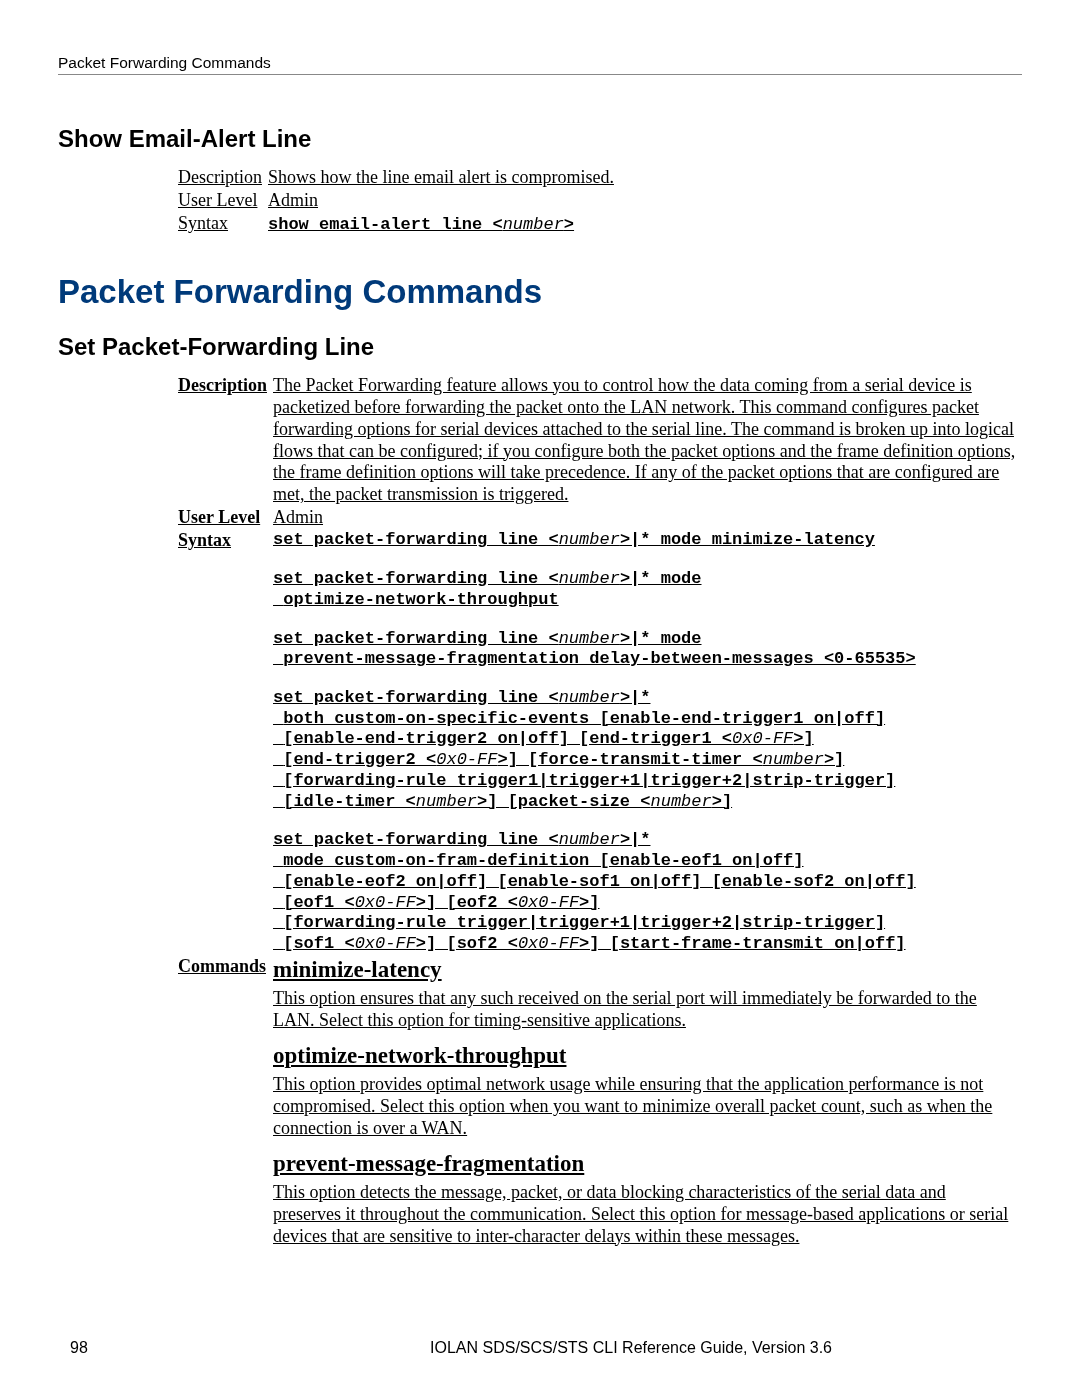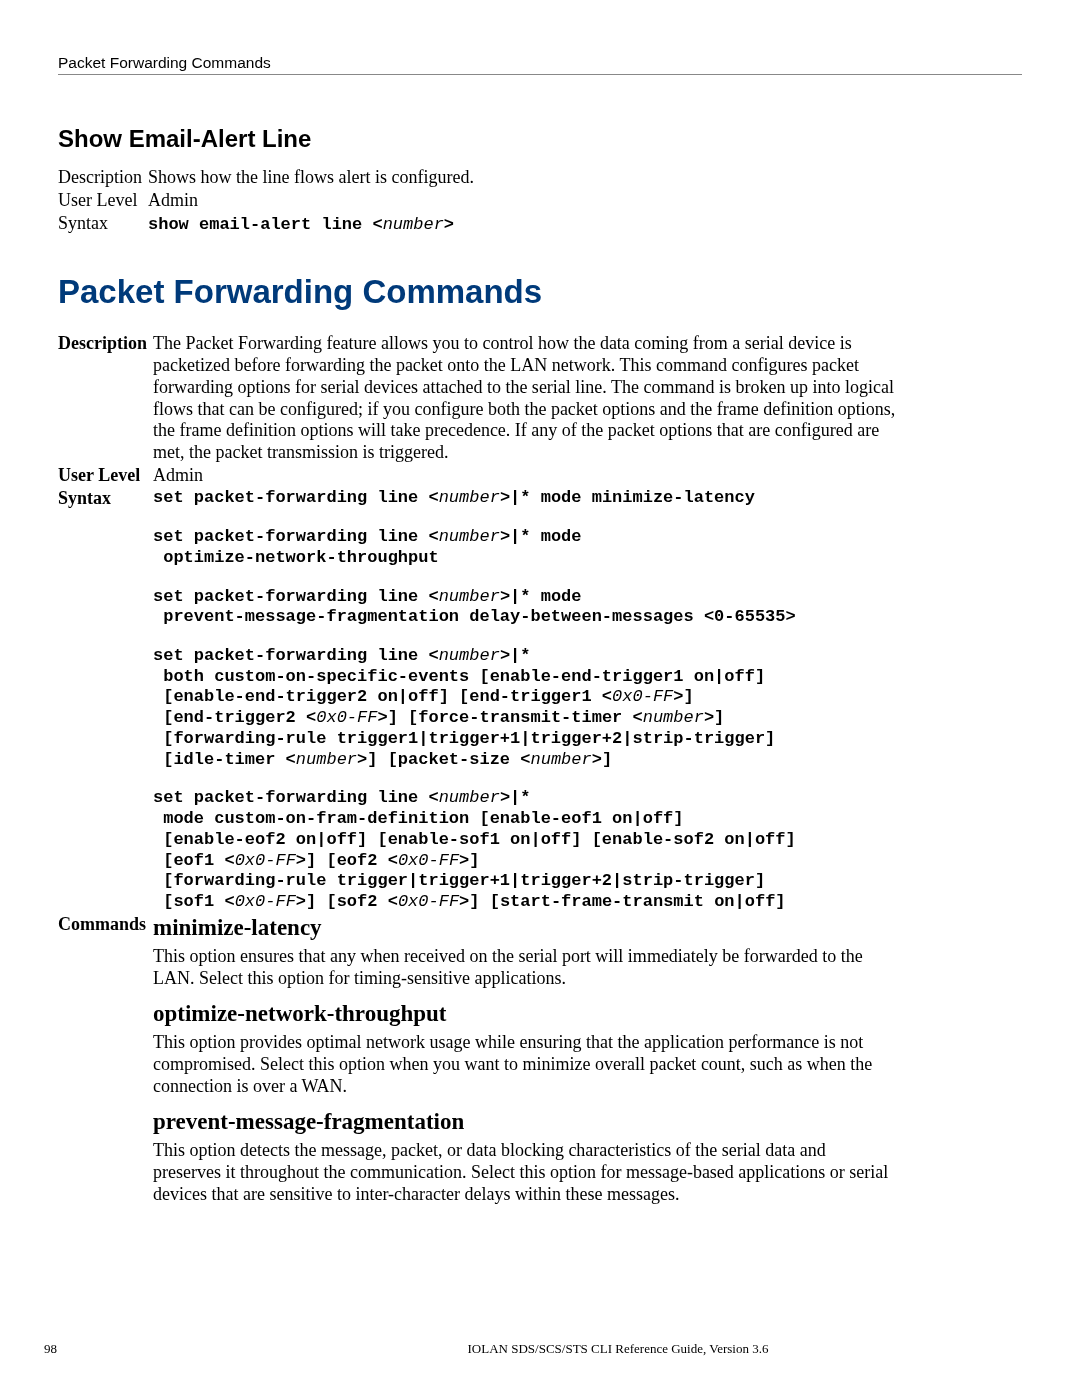--- a/index.html
+++ b/index.html
@@ -37,21 +37,23 @@
   }
   .h1 {
     font-family: Arial, Helvetica, sans-serif;
     font-weight: bold;
     font-size: 33px;
     color: #003a7a;
     margin: 36px 0 22px 0;
   }
   .field-table {
     border-collapse: collapse;
+    margin-left: 120px;
     width: calc(100% - 120px);
+    text-decoration: underline;
   }
   .field-table td {
     vertical-align: top;
     padding: 0 6px 1px 0;
     font-size: 18px;
     line-height: 1.22;
   }
   .field-table td.label {
     width: 84px;
     white-space: nowrap;
@@ -85,24 +87,24 @@
   }
   .opt-desc {
     font-size: 18px;
     line-height: 1.22;
     margin-top: 4px;
     margin-bottom: 4px;
   }
   .footer {
     position: absolute;
     bottom: 40px;
-    left: 44px;
+    left: 70px;
     right: 58px;
-    font-family: Liberation Serif, serif;
-    font-size: 13px;
+    font-family: Liberation Sans, sans-serif;
+    font-size: 16px;
     display: flex;
     justify-content: flex-start;
   }
   .footer .pg { width: 170px; }
   .footer .title { flex: 1; text-align: center; }
   .blank-row { height: 18px; }
 </style>
 </head>
 <body>
 
@@ -110,36 +112,37 @@
 
   <div class="running-head">Packet Forwarding Commands</div>
   <hr class="rule">
 
   <div class="h2">Show Email-Alert Line</div>
 
   <table class="field-table">
     <tbody>
         <tr>
       <td class="label">Description</td>
-      <td>Shows how the line flows alert is configured.</td>
+      <td>Shows how the line email alert is compromised.</td>
     </tr>
     <tr>
       <td class="label">User Level</td>
       <td>Admin</td>
     </tr>
     <tr>
       <td class="label">Syntax</td>
       <td><span class="code"><span>show email-alert line &lt;</span><span class="param">number</span><span>&gt;</span></span></td>
     </tr>
   </tbody>
     </table>
 
   <div class="h1">Packet Forwarding Commands</div>
 
   <div class="pf">
+    <div class="h2">Set Packet-Forwarding Line</div>
 
     <table class="field-table">
       <tbody>
           <tr>
         <td class="label bold">Description</td>
         <td>The Packet Forwarding feature allows you to control how the data coming from a serial device is packetized before forwarding the packet onto the LAN network. This command configures packet forwarding options for serial devices attached to the serial line. The command is broken up into logical flows that can be configured; if you configure both the packet options and the frame definition options, the frame definition options will take precedence. If any of the packet options that are configured are met, the packet transmission is triggered.</td>
       </tr>
       <tr>
         <td class="label bold">User Level</td>
         <td>Admin</td>
@@ -167,21 +170,21 @@
 <span> [enable-eof2 on|off] [enable-sof1 on|off] [enable-sof2 on|off]</span>
 <span> [eof1 &lt;</span><span class="param">0x0-FF</span><span>&gt;] [eof2 &lt;</span><span class="param">0x0-FF</span><span>&gt;]</span>
 <span> [forwarding-rule trigger|trigger+1|trigger+2|strip-trigger]</span>
 <span> [sof1 &lt;</span><span class="param">0x0-FF</span><span>&gt;] [sof2 &lt;</span><span class="param">0x0-FF</span><span>&gt;] [start-frame-transmit on|off]</span></div>
         </td>
       </tr>
       <tr>
         <td class="label bold">Commands</td>
         <td>
           <div class="opt-name" style="margin-top:0">minimize-latency</div>
-          <div class="opt-desc">This option ensures that any when received on the serial port will immediately be forwarded to the LAN. Select this option for timing-sensitive applications.</div>
+          <div class="opt-desc">This option ensures that any such received on the serial port will immediately be forwarded to the LAN. Select this option for timing-sensitive applications.</div>
 
           <div class="opt-name">optimize-network-throughput</div>
           <div class="opt-desc">This option provides optimal network usage while ensuring that the application performance is not compromised. Select this option when you want to minimize overall packet count, such as when the connection is over a WAN.</div>
 
           <div class="opt-name">prevent-message-fragmentation</div>
           <div class="opt-desc">This option detects the message, packet, or data blocking characteristics of the serial data and preserves it throughout the communication. Select this option for message-based applications or serial devices that are sensitive to inter-character delays within these messages.</div>
         </td>
       </tr>
     </tbody>
       </table>

